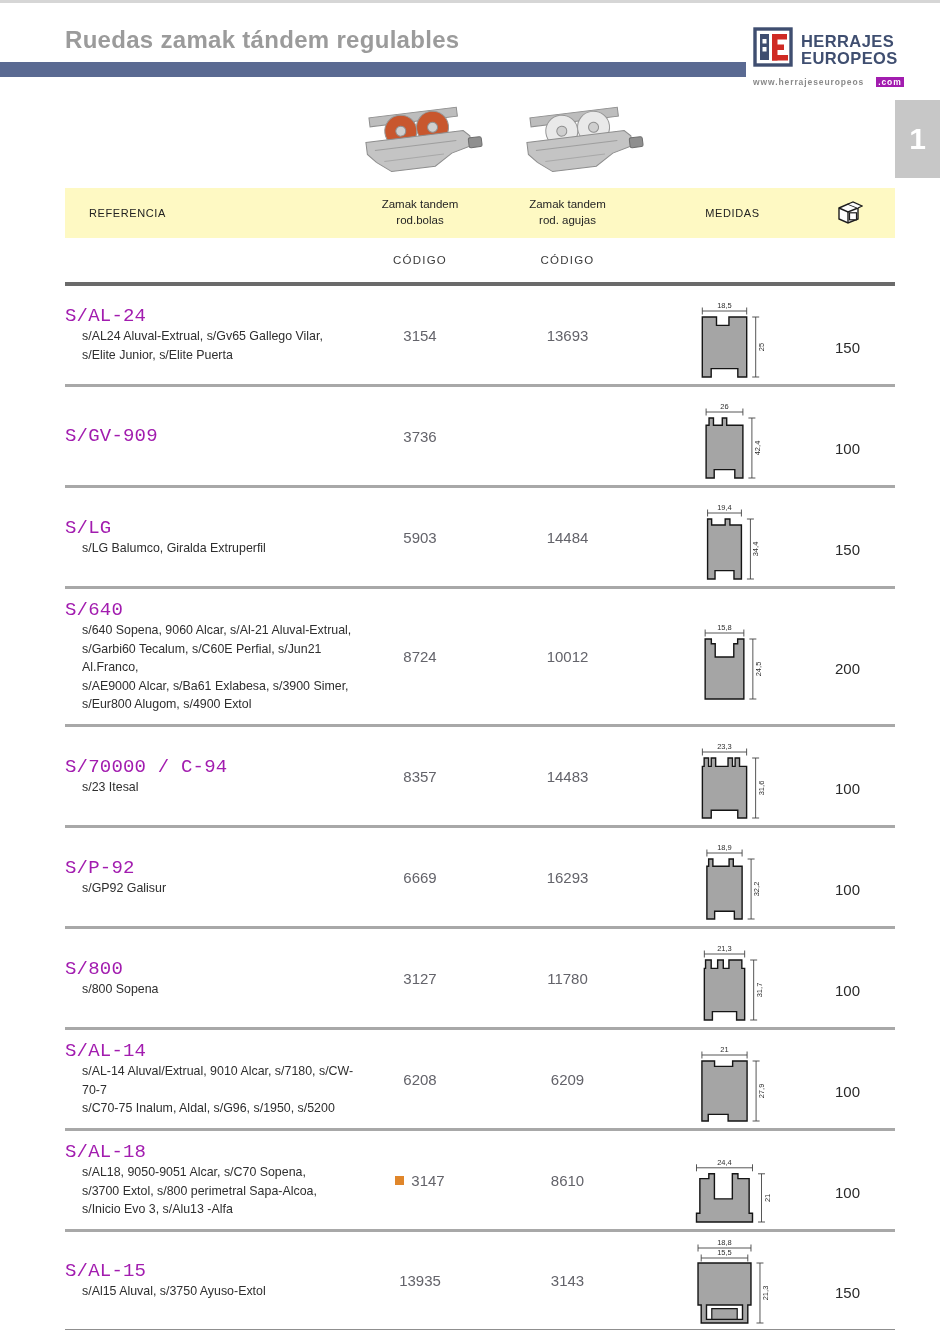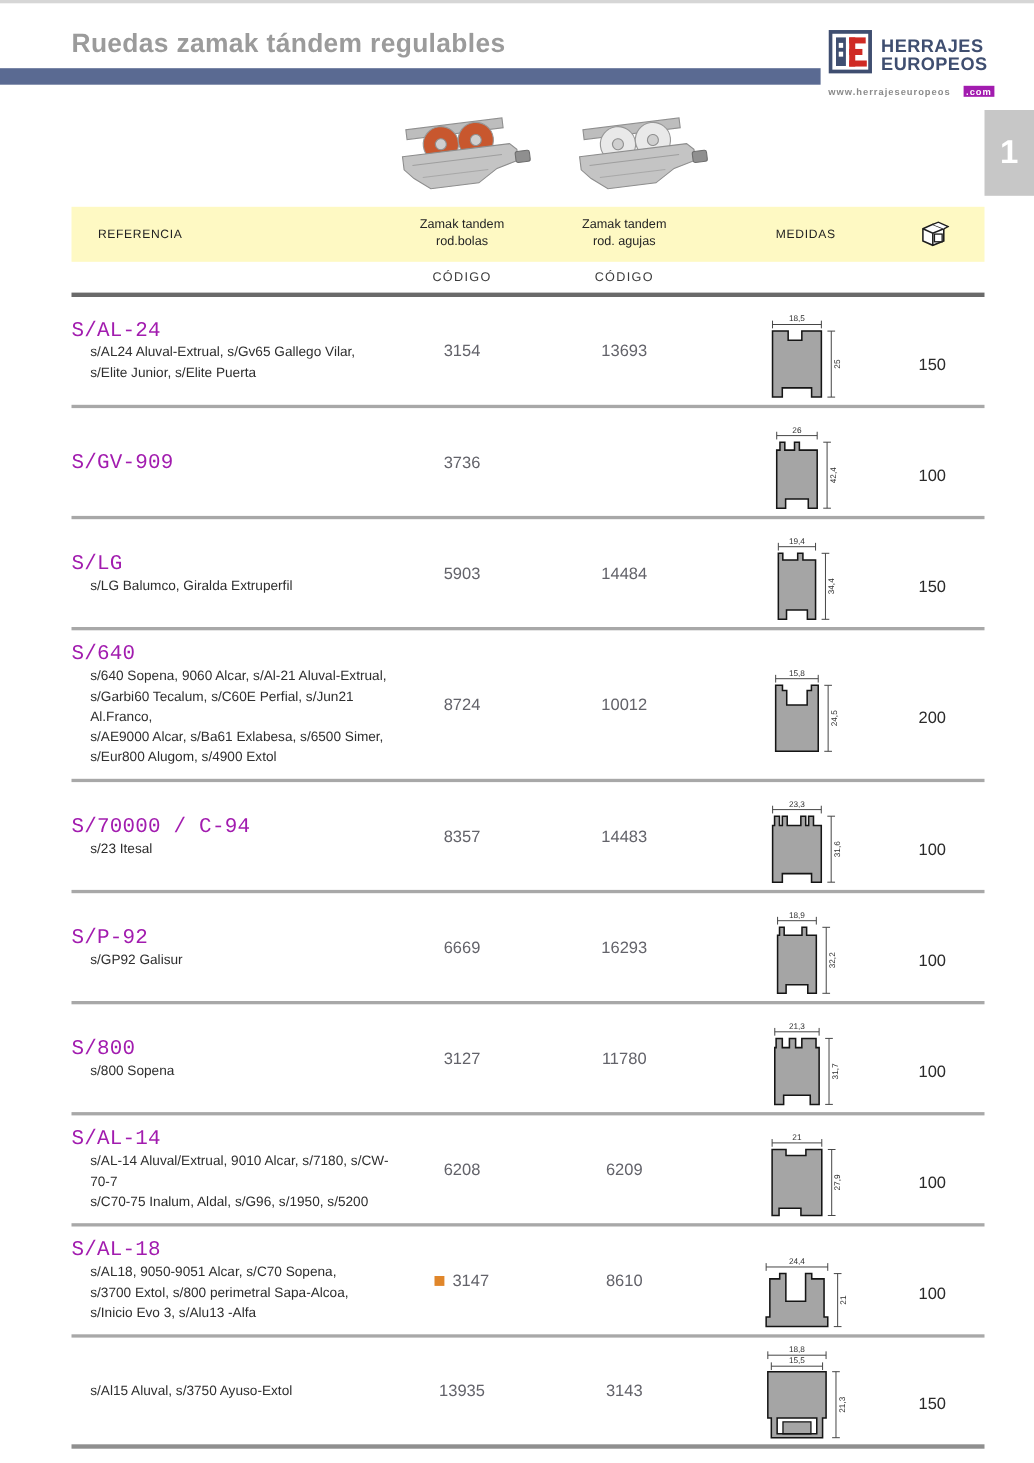--- a/index.html
+++ b/index.html
@@ -24,21 +24,21 @@
 
   .table { position:absolute; left:65px; top:188px; width:830px; }
   .grid { display:grid; grid-template-columns:305px 100px 195px 135px 95px; }
 
   .thead { background:#fef9c3; height:50px; align-items:center; color:#222; }
   .th-ref { font-size:11px; letter-spacing:.6px; padding-left:24px; }
   .th-col { text-align:center; font-size:11.5px; line-height:1.35; color:#252525; }
   .th-med { text-align:center; font-size:11px; letter-spacing:.6px; }
   .th-icon { display:flex; justify-content:center; }
 
-  .codigo-row { height:32px; align-items:center; border-bottom:4px solid #6a6a6a; }
+  .codigo-row { height:48px; align-items:center; border-bottom:4px solid #6a6a6a; }
   .codigo-label { text-align:center; font-size:11.5px; letter-spacing:1.2px; color:#3a3a3a; }
 
   .row { min-height:101px; border-bottom:3px solid #a8a8a8; align-items:stretch; }
   .row:last-child { border-bottom:4px solid #8f8f8f; }
 
   .cell-ref { display:flex; flex-direction:column; justify-content:center; padding:10px 6px 10px 0; }
   .ref-title { font-size:19px; color:#a21caf; letter-spacing:.2px;font-family:Liberation Mono, monospace; }
   .ref-compat { font-size:12.4px; color:#2e2e2e; line-height:1.5; padding-left:17px; }
 
   .cell-code { display:flex; align-items:center; justify-content:center; font-size:15px; color:#63636a; gap:7px; }
@@ -231,21 +231,21 @@
           </div>
           <div class="cell-qty">
             <span>150</span>
           </div>
         </div>
         <div class="row grid">
           <div class="cell-ref">
             <div class="ref-title">S/640</div>
             <div class="ref-compat">s/640 Sopena, 9060 Alcar, s/Al-21 Aluval-Extrual,</div>
             <div class="ref-compat">s/Garbi60 Tecalum, s/C60E Perfial, s/Jun21 Al.Franco,</div>
-            <div class="ref-compat">s/AE9000 Alcar, s/Ba61 Exlabesa, s/6500 Simer,</div>
+            <div class="ref-compat">s/AE9000 Alcar, s/Ba61 Exlabesa, s/3900 Simer,</div>
             <div class="ref-compat">s/Eur800 Alugom, s/4900 Extol</div>
           </div>
           <div class="cell-code">
             <span>8724</span>
           </div>
           <div class="cell-code">
             <span>10012</span>
           </div>
           <div class="cell-med">
             <svg width="135" height="94" viewBox="0 0 135 94">
@@ -403,20 +403,21 @@
               <line x1="93" y1="89" x2="100" y2="89" stroke="#444" stroke-width="0.9"></line>
               <text transform="translate(104.5,64.90163934426229) rotate(-90)" text-anchor="middle" font-size="7.5" fill="#2e2e2e">21</text>
             </svg>
           </div>
           <div class="cell-qty">
             <span>100</span>
           </div>
         </div>
         <div class="row grid">
           <div class="cell-ref">
+            <div class="ref-title">S/AL-15</div>
             <div class="ref-compat">s/Al15 Aluval, s/3750 Ayuso-Extol</div>
           </div>
           <div class="cell-code">
             <span>13935</span>
           </div>
           <div class="cell-code">
             <span>3143</span>
           </div>
           <div class="cell-med">
             <svg width="135" height="94" viewBox="0 0 135 94">

